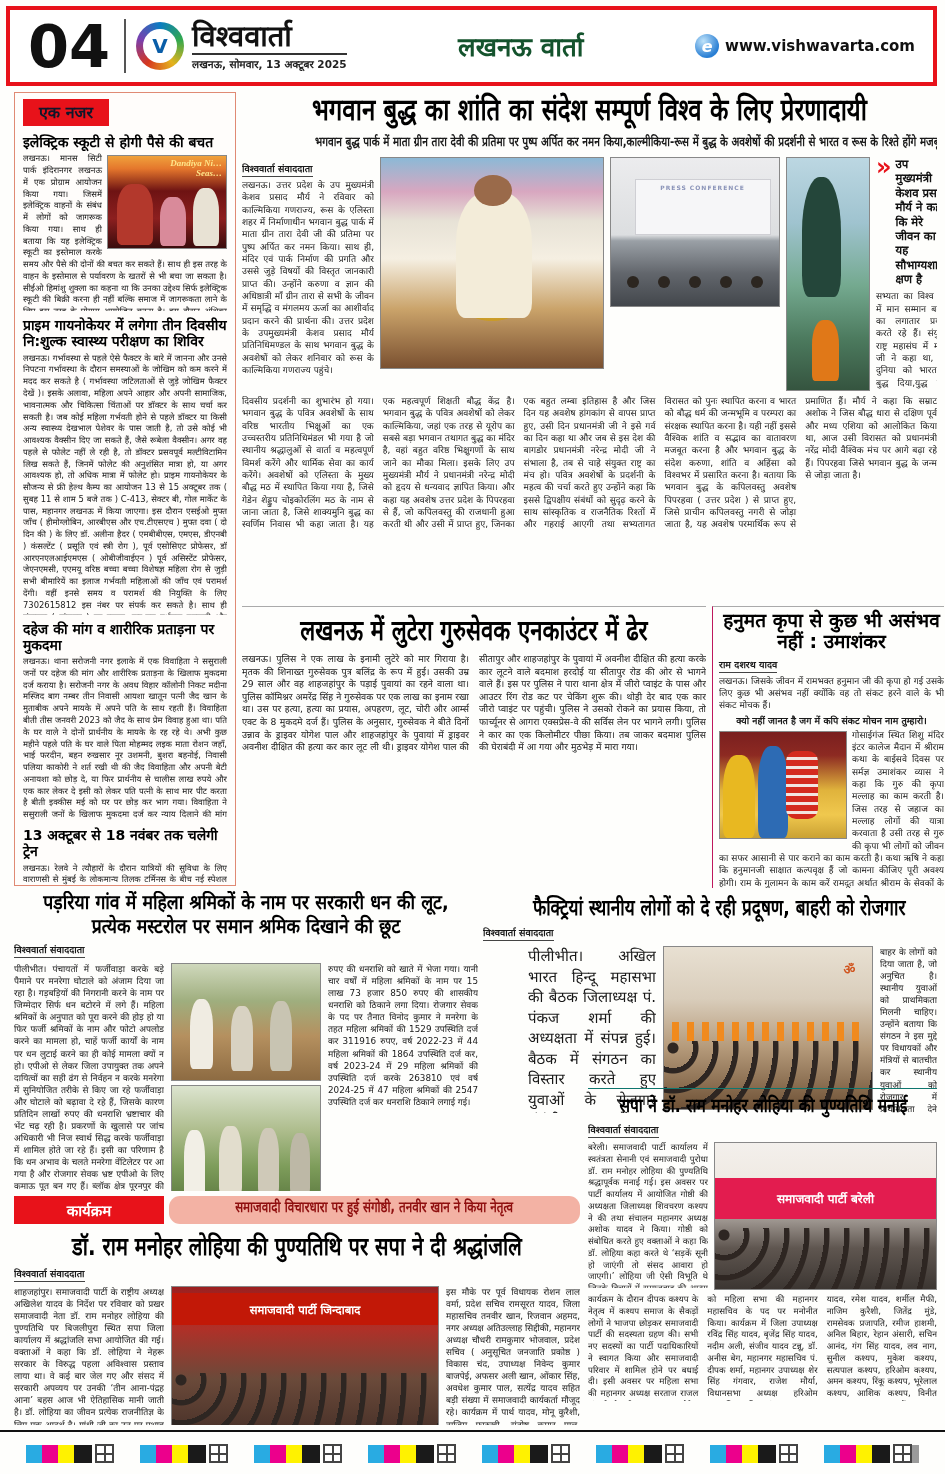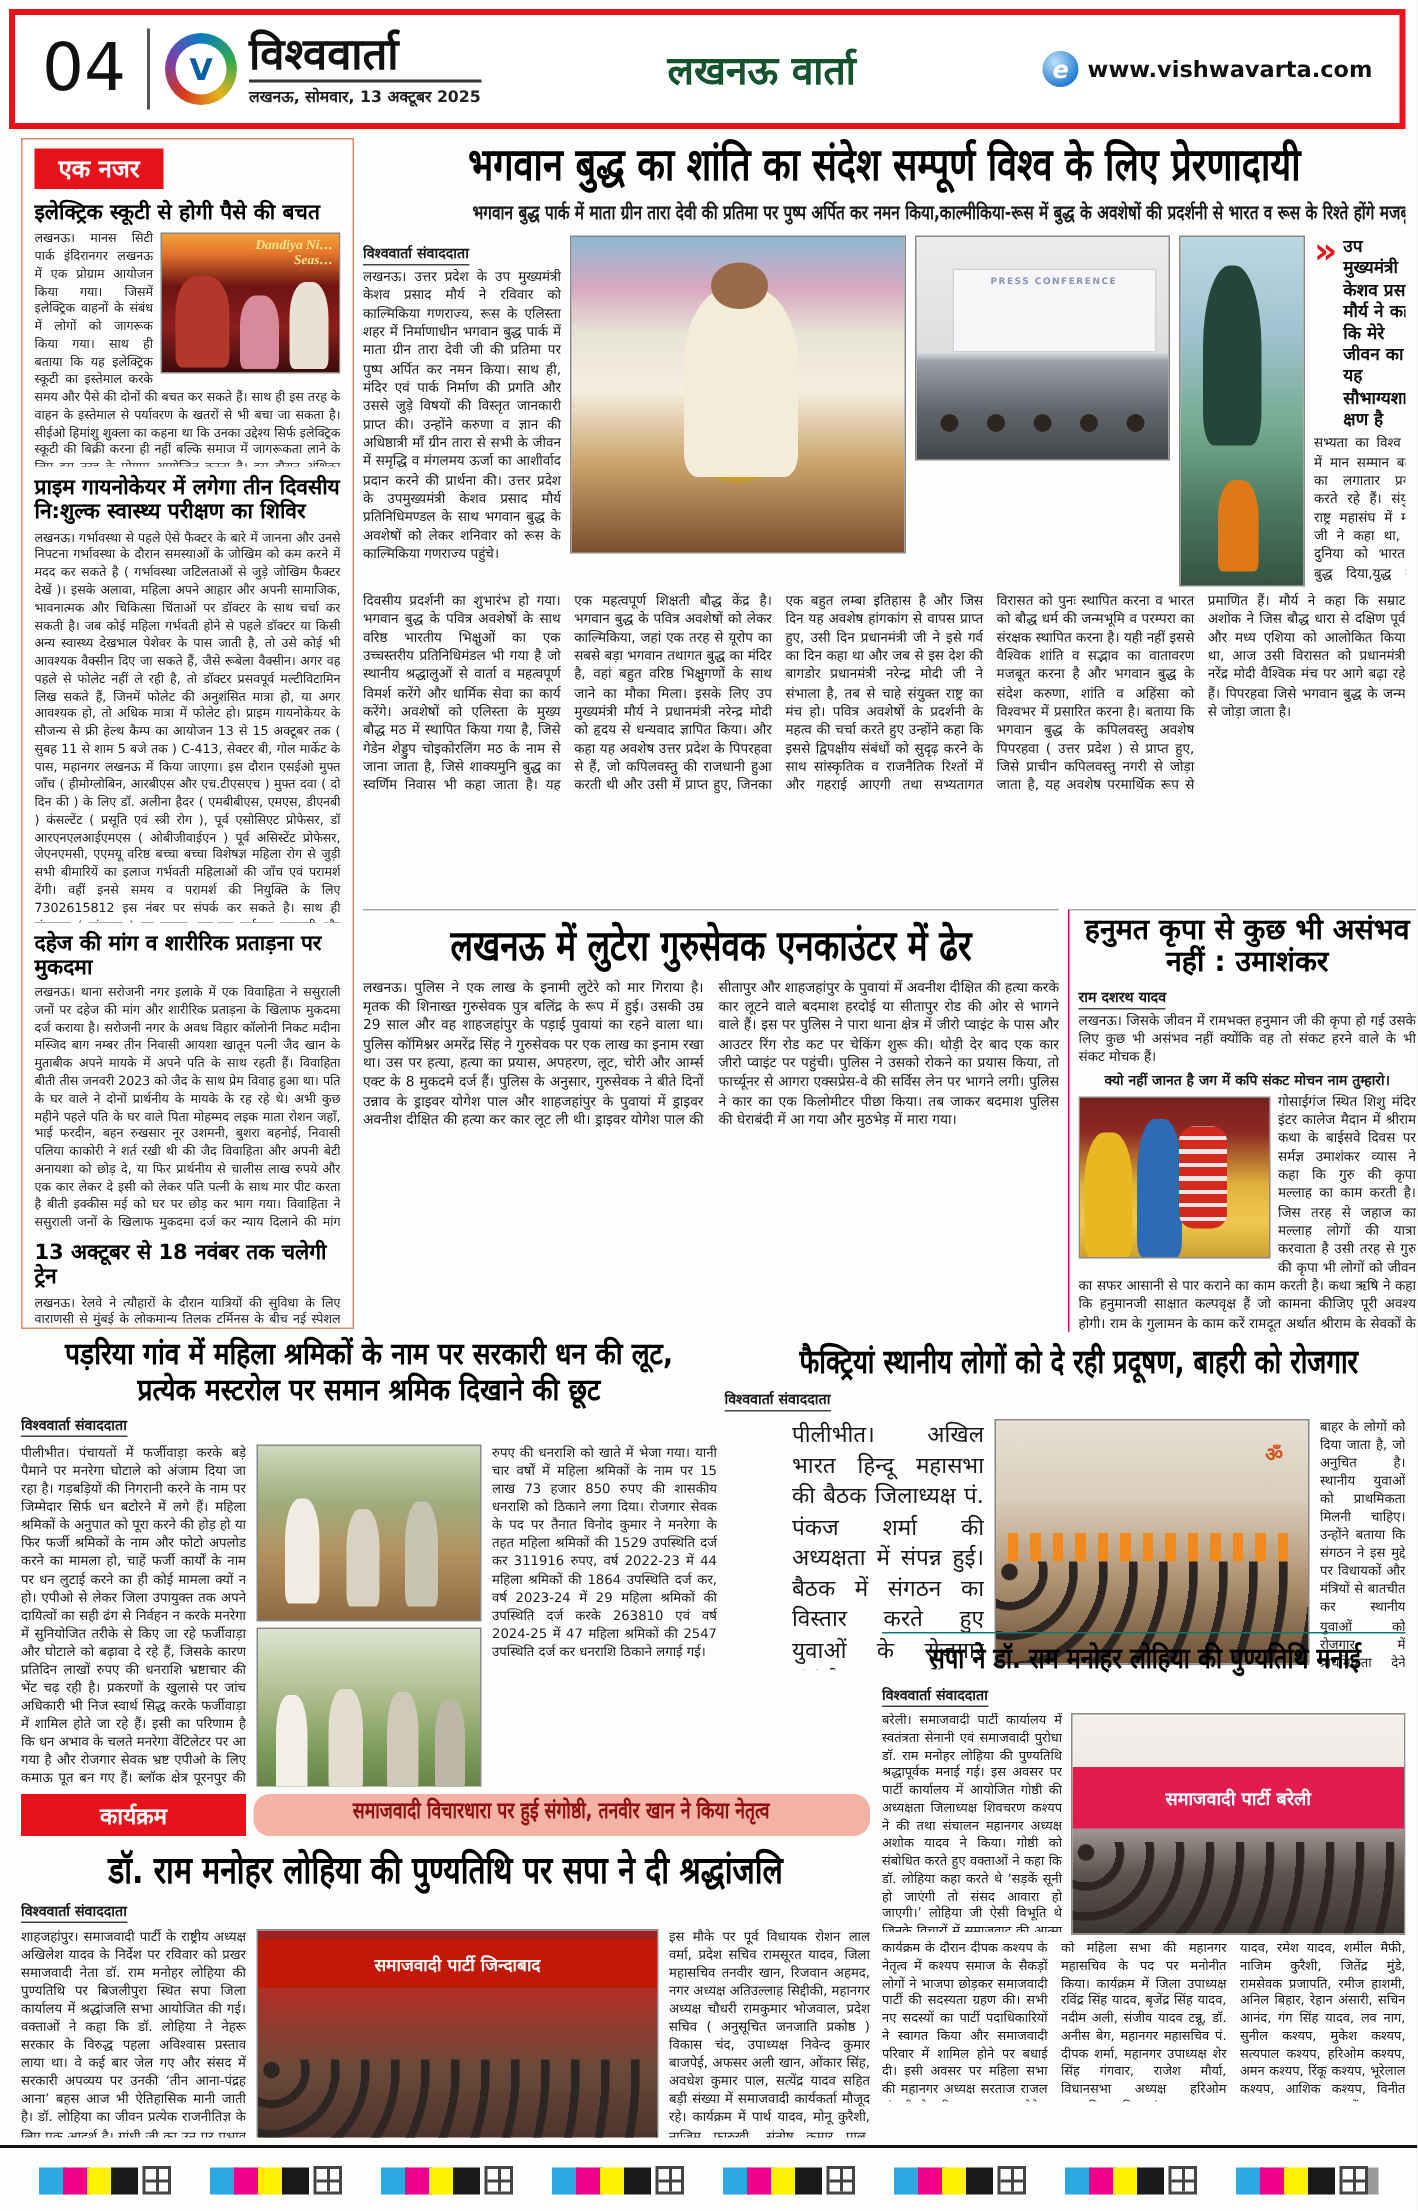--- a/index.html
+++ b/index.html
@@ -1,21 +1,21 @@
 <!DOCTYPE html>
 <html><head>
 <meta charset="utf-8">
 <style>
   html,body{margin:0;padding:0;background:#e9e9e9;}
   .page{position:relative;width:945px;height:1474px;background:#fefefc;margin:0 auto;
         font-family:"DejaVu Sans",sans-serif;color:#1a1a1a;overflow:hidden;}
   
   .header-box{position:absolute;left:6px;top:6px;width:923px;height:72px;border:4px solid #e8121a;
               display:flex;align-items:center;background:#fff;}
-  .page-num{font-size:44px;font-weight:normal;color:#111;padding:0 14px 0 18px;line-height:1;}
+  .page-num{font-size:59px;font-weight:bold;color:#111;padding:0 14px 0 18px;line-height:1;}
   .hvline{width:2px;height:54px;background:#555;margin-right:10px;}
   .logo{width:48px;height:48px;border-radius:50%;flex-shrink:0;
         background:conic-gradient(#0a7cc2,#31a84f,#e4b31c,#d6371f,#7a3fae,#0a7cc2);
         display:flex;align-items:center;justify-content:center;}
   .logo-inner{width:34px;height:34px;border-radius:50%;background:#fff;display:flex;align-items:center;
         justify-content:center;font-weight:bold;font-size:20px;color:#0a5ea8;}
   .masthead-block{margin-left:8px;}
   .masthead{font-size:29px;font-weight:bold;color:#111;line-height:1.05;}
   .edition{font-size:10.5px;font-weight:bold;color:#222;border-top:2px solid #333;margin-top:2px;padding-top:2px;}
   .section-title{flex:1;text-align:center;font-size:26px;font-weight:bold;color:#14532d;}
@@ -30,21 +30,21 @@
   .art-body{font-size:9px;line-height:1.37;text-align:justify;color:#191919;overflow:hidden;}
   .cols-2{column-count:2;column-gap:10px;}
   .cols-3{column-count:3;column-gap:9px;}
   .cols-5{column-count:5;column-gap:9px;}
   .ph{position:relative;border:1px solid #888;overflow:hidden;flex-shrink:0;background:#ccc;}
   .ph-banner{position:absolute;left:0;right:0;text-align:center;font-weight:bold;color:#fff;
              display:flex;align-items:center;justify-content:center;}
   
   .sidebar{position:absolute;left:14px;top:92px;width:220px;height:792px;border:1px solid #e08a74;
            overflow:hidden;background:#fffdfb;}
-  .eyebrow{background:#e8121a;color:#ffffff;font-weight:bold;font-size:16px;display:inline-block;
+  .eyebrow{background:#e8121a;color:#0f172a;font-weight:bold;font-size:16px;display:inline-block;
            padding:2px 16px 3px;margin:6px 0 2px 8px;}
   .s-art{padding:0 8px;}
   .s-head{font-size:14px;font-weight:bold;line-height:1.16;margin:6px 0 3px;color:#000;}
   .s-body{font-size:8.4px;line-height:1.4;text-align:justify;overflow:hidden;}
   .ph-dandiya{float:right;width:118px;height:92px;margin:2px 0 3px 5px;
       background:linear-gradient(180deg,#f0a23c 0%,#e4762c 14%,#6e1313 38%,#8c1f1f 68%,#3a0c0c 100%);font-family:Liberation Serif, serif;}
   .dandiya-txt{position:absolute;top:3px;right:4px;color:#ffe58a;font-style:italic;font-weight:bold;font-size:9px;line-height:1.1;text-align:right;}
   .fig{position:absolute;border-radius:40% 40% 12% 12%;}
   
   .lead{position:absolute;left:242px;top:88px;width:695px;height:516px;overflow:hidden;}

